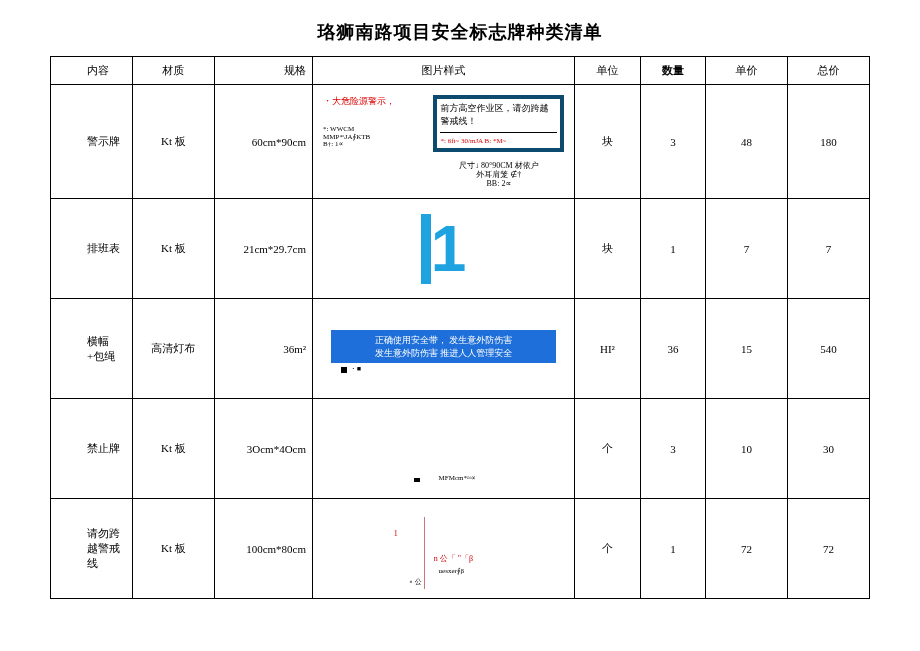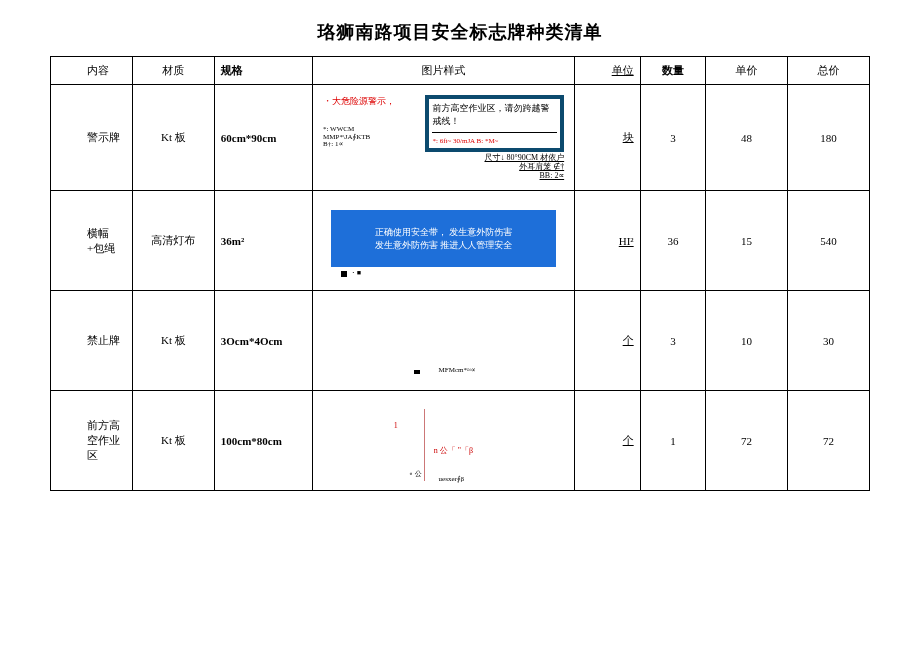--- a/index.html
+++ b/index.html
@@ -29,59 +29,59 @@
       word-wrap: break-word;
     }
     th {
       font-weight: normal;
       text-align: center;
       height: 28px;
     }
     th.bold { font-weight: bold; }
     .col-content { width: 10%; text-align: left; padding-left: 36px; }
     .col-material { width: 10%; text-align: center; }
-    .col-spec { width: 12%; text-align: left; font-weight: bold; }
+    .col-spec { width: 12%; text-align: right; }
     .col-image { width: 32%; text-align: center; position: relative; }
-    .col-unit { width: 8%; text-align: right; text-decoration: underline; }
+    .col-unit { width: 8%; text-align: center; }
     .col-qty { width: 8%; text-align: center; }
     .col-uprice { width: 10%; text-align: center; }
     .col-total { width: 10%; text-align: center; }
     tbody tr { height: 100px; }
 
     
-    .sample1 { display:flex; gap:6px; align-items:flex-start; padding:6px 4px; }
+    .sample1 { display:flex; gap:14px; align-items:flex-start; padding:6px 4px; }
     .sample1 .left { text-align:left; font-size:9px; color:#d00; flex:0 0 40%; }
     .sample1 .left .red { color:#d00; }
     .sample1 .left .tiny { color:#000; font-size:7px; margin-top:18px; line-height:1.1; }
     .sample1 .right { flex:1; border:4px solid #0c4a6e; padding:3px; font-size:9px; text-align:left; background:#fff; }
     .sample1 .right .redsmall { color:#d00; font-size:7px; border-top:1px solid #000; padding-top:4px; margin-top:4px; }
-    .sample1 .foot { font-size:8px; text-align:right; margin-top:2px; line-height:1.1;text-decoration:underline; }
+    .sample1 .foot { font-size:8px; text-align:center; margin-top:10px; line-height:1.1; }
 
     
     .sample2 { display:flex; justify-content:center; align-items:center; height:80px; }
     .sample2 .bluebox { display:flex; align-items:center; }
     .sample2 .bar { width:10px; height:70px; background:#1ea3e0; }
     .sample2 .num { font-size:64px; font-weight:bold; color:#1ea3e0; font-family:Arial,sans-serif; line-height:1; }
 
     
     .sample3 { padding:12px 4px 4px; }
-    .sample3 .banner { background:#1e6fd9; color:#fff; font-size:9px; padding:16px 6px; text-align:center; line-height:1.4; margin:0 8px; }
+    .sample3 .banner { background:#1e6fd9; color:#fff; font-size:9px; padding:4px 6px; text-align:center; line-height:1.4; margin:0 8px; }
     .sample3 .dot { width:6px; height:6px; background:#000; display:inline-block; margin-top:4px; margin-left:18px;}
     .sample3 .lbl { font-size:7px; vertical-align:2px; }
 
     
     .sample4 { height:70px; position:relative; }
     .sample4 .tiny { position:absolute; bottom:2px; left:48%; font-size:7px; }
     .sample4 .blk { position:absolute; bottom:2px; left:38%; width:6px; height:4px; background:#000;}
 
     
     .sample5 { height:80px; position:relative; font-size:8px; }
     .sample5 .one { position:absolute; top:20px; left:30%; color:#c00; }
     .sample5 .g { position:absolute; top:44px; left:46%; color:#c00; }
-    .sample5 .u { position:absolute; top:74px; left:48%; font-size:7px; color:#000; }
+    .sample5 .u { position:absolute; top:58px; left:48%; font-size:7px; color:#000; }
     .sample5 .p { position:absolute; bottom:2px; left:36%; font-size:7px; }
     .sample5 .vline { position:absolute; top:8px; left:42%; height:72px; border-left:1px solid #c77; }
   </style>
 </head>
 <body>
 
 <div class="title">珞狮南路项目安全标志牌种类清单</div>
 
 <table>
   <thead>
@@ -124,20 +124,37 @@
             </div>
           </div>
         </div>
       </td>
       <td class="col-unit">块</td>
       <td class="col-qty">3</td>
       <td class="col-uprice">48</td>
       <td class="col-total">180</td>
     </tr>
 
+    <tr>
+      <td class="col-content">排班表</td>
+      <td class="col-material">Kt 板</td>
+      <td class="col-spec">21cm*29.7cm</td>
+      <td class="col-image">
+        <div class="sample2">
+          <div class="bluebox">
+            <div class="bar"></div>
+            <div class="num">1</div>
+          </div>
+        </div>
+      </td>
+      <td class="col-unit">块</td>
+      <td class="col-qty">1</td>
+      <td class="col-uprice">7</td>
+      <td class="col-total">7</td>
+    </tr>
 
     <tr>
       <td class="col-content">横幅+包绳</td>
       <td class="col-material">高清灯布</td>
       <td class="col-spec">36m²</td>
       <td class="col-image">
         <div class="sample3">
           <div class="banner">
             <div>正确使用安全带，      发生意外防伤害</div>
             <div>发生意外防伤害      推进人人管理安全</div>
@@ -164,21 +181,21 @@
           <div class="tiny">MFMcm*≈∝</div>
         </div>
       </td>
       <td class="col-unit">个</td>
       <td class="col-qty">3</td>
       <td class="col-uprice">10</td>
       <td class="col-total">30</td>
     </tr>
 
     <tr>
-      <td class="col-content">前方高空作业区</td>
+      <td class="col-content">请勿跨越警戒线</td>
       <td class="col-material">Kt 板</td>
       <td class="col-spec">100cm*80cm</td>
       <td class="col-image">
         <div class="sample5">
           <div class="vline"></div>
           <div class="one">1</div>
           <div class="g">n 公「  "「β</div>
           <div class="u">uesxer∮β</div>
           <div class="p">∘ 公</div>
         </div>

